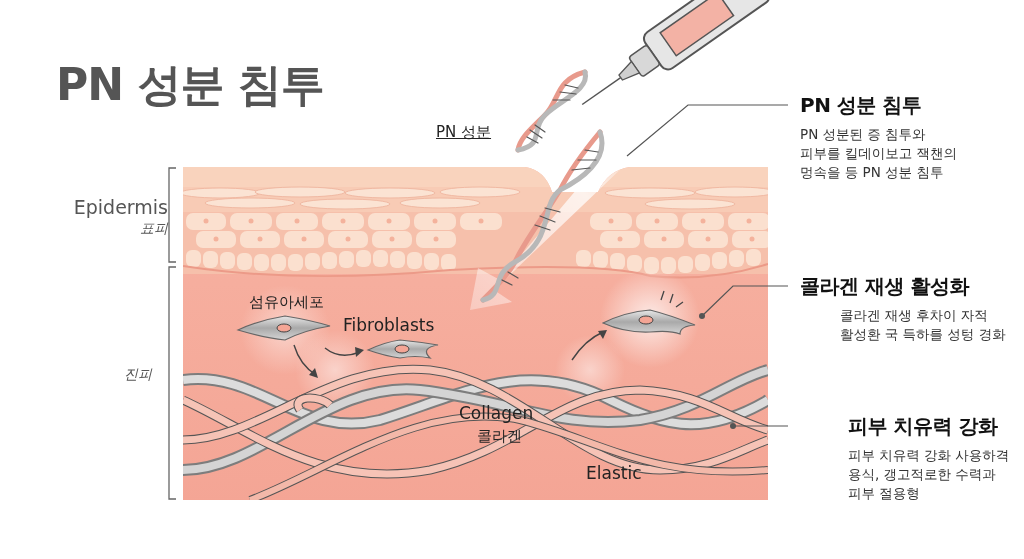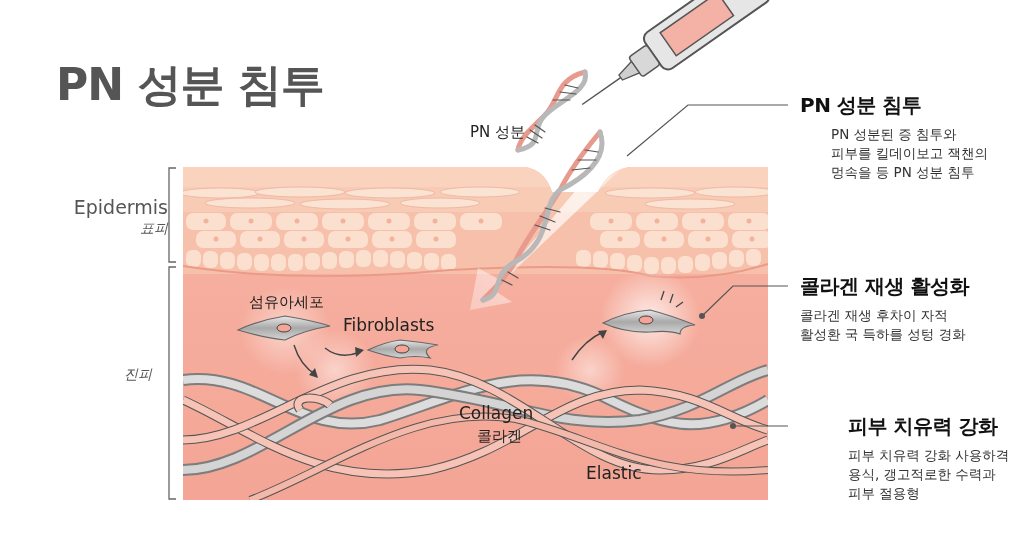--- a/index.html
+++ b/index.html
@@ -241,36 +241,36 @@
 </svg>
 
 <div class="abs layer-label" style="left:48px; top:196px;">
   <span class="en">Epidermis</span>
   <span class="ko">표피</span>
 </div>
 <div class="abs layer-label" style="left:32px; top:364px;">
   <span class="ko">진피</span>
 </div>
 
-<div class="abs diagram-text small" style="left:470px; top:123px;">PN 성분</div>
+<div class="abs diagram-text small" style="left:436px; top:123px;text-decoration:underline;">PN 성분</div>
 <div class="abs diagram-text small" style="left:249px; top:293px;">섬유아세포</div>
 <div class="abs diagram-text" style="left:343px; top:315px;">Fibroblasts</div>
 <div class="abs diagram-text" style="left:459px; top:403px;">Collagen</div>
 <div class="abs diagram-text small" style="left:477px; top:427px;">콜라겐</div>
 <div class="abs diagram-text" style="left:586px; top:463px;">Elastic</div>
 
 <div class="abs" style="left:800px; top:92px;">
   <div class="side-title">PN 성분 침투</div>
-  <div class="side-desc" style="margin-top:6px;margin-left:31px;">PN 성분된 증 침투와
+  <div class="side-desc" style="margin-top:6px;">PN 성분된 증 침투와
 피부를 킬데이보고 잭챈의
 멍속을 등 PN 성분 침투</div>
 </div>
 <div class="abs" style="left:800px; top:273px;">
   <div class="side-title">콜라겐 재생 활성화</div>
-  <div class="side-desc" style="margin-top:6px;">콜라겐 재생 후차이 자적
+  <div class="side-desc" style="margin-top:6px;margin-left:40px;">콜라겐 재생 후차이 자적
 활성환 국 득하를 성텅 경화</div>
 </div>
 <div class="abs" style="left:800px; top:413px;margin-left:48px;">
   <div class="side-title">피부 치유력 강화</div>
   <div class="side-desc" style="margin-top:6px;">피부 치유력 강화 사용하격
 용식, 갱고적로한 수력과
 피부 절용형</div>
 </div>
 
 </body></html>

